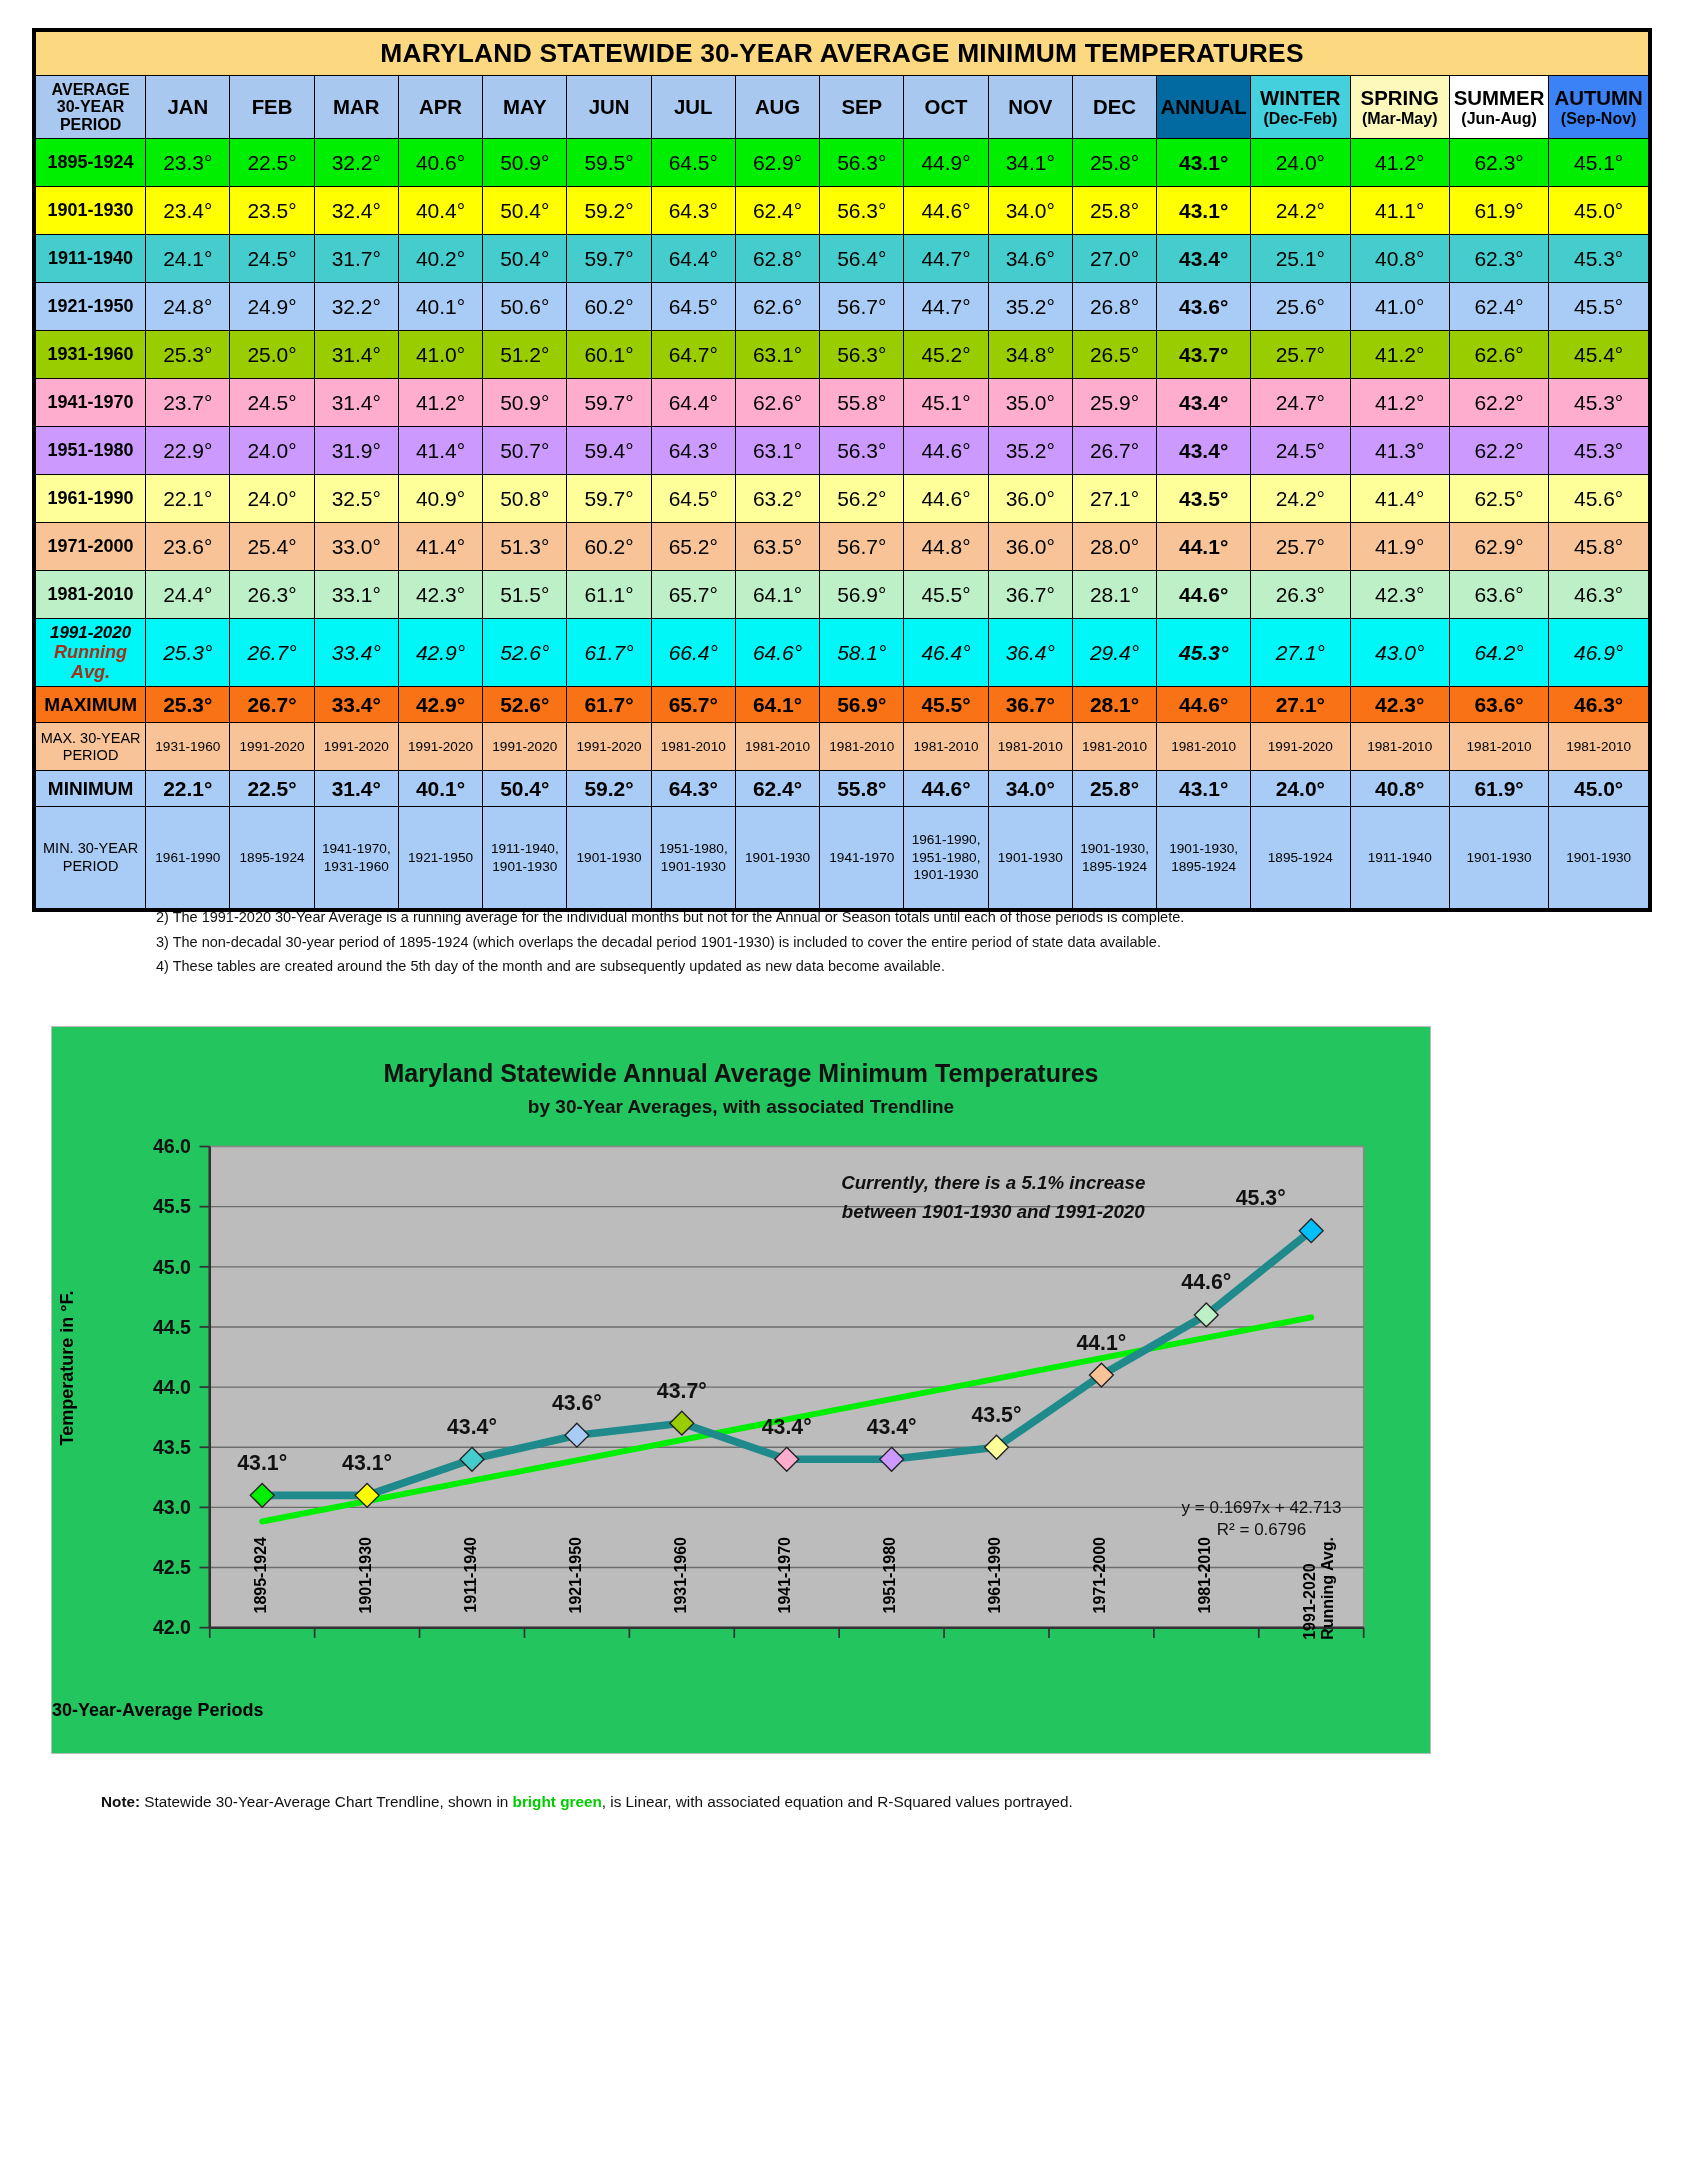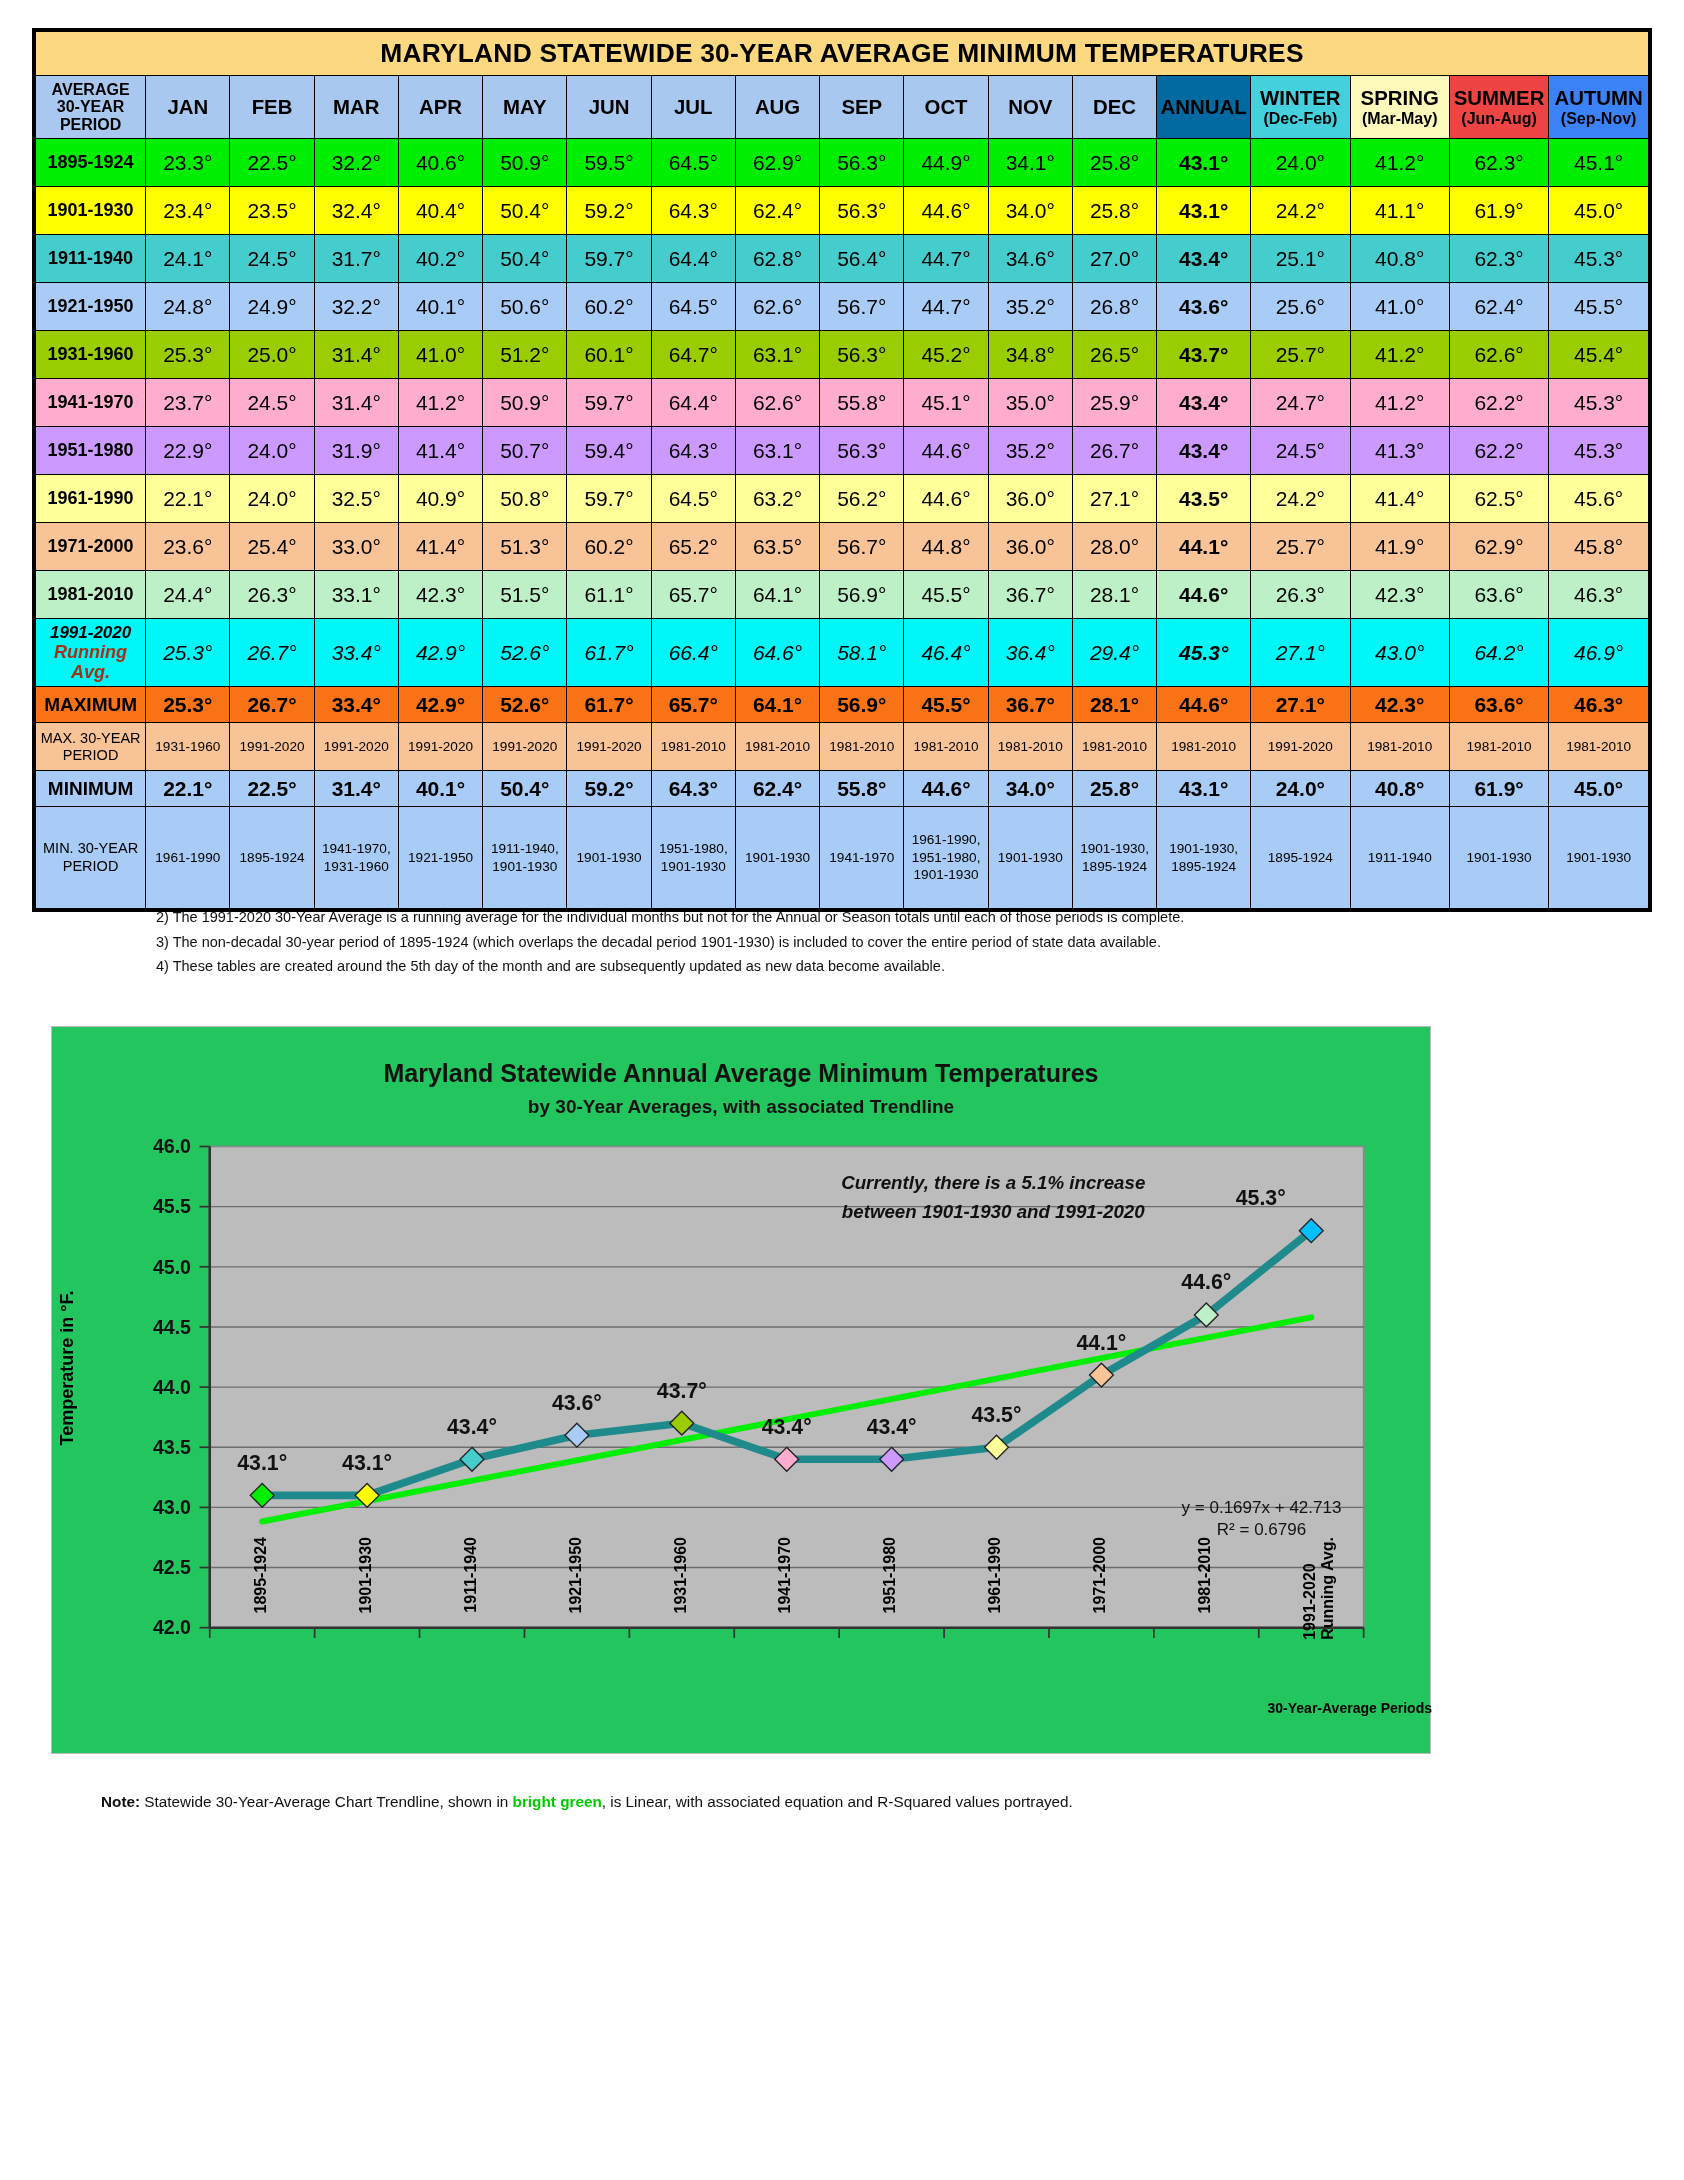--- a/index.html
+++ b/index.html
@@ -33,21 +33,21 @@
     font-size: 26.4px;
     font-weight: bold;
     letter-spacing: 0.2px;
     height: 44px;
     color: #000;
   }
   .hdr { background: #a8c8f0; font-size: 20.4px; font-weight: bold; height: 63px; }
   .hdr.annual { background: #0369a1; }
   .hdr.winter { background: #44d0dd; }
   .hdr.spring { background: #fcf9bb; }
-  .hdr.summer { background: #ef4444; }
+  .hdr.summer { background: #ffffff; }
   .hdr.autumn { background: #3b82f6; }
   .hdr .sub { display: block; font-size: 16px; font-weight: bold; }
   .hdr.period { font-size: 16px; line-height: 1.08; }
 
   .rowlabel { font-size: 18px; font-weight: bold; }
   .cell { font-size: 21px; height: 48px; }
   .cell.annual { font-weight: bold; }
   .italic .cell, .italic .rowlabel { font-style: italic; }
 
   .r0  td { background: #00ef00; }
@@ -100,21 +100,21 @@
   }
   .ylabel {
     position: absolute; left: 5.1px; top: 341px;
     transform: rotate(-90deg) translate(-50%, 0);
     transform-origin: left top;
     font-size: 18px; font-weight: bold; white-space: nowrap;
   }
   .plot-holder { position: absolute; left: 0; top: 111px; width: 1380px; height: 528px; }
   .xaxis-title {
     position: absolute; left: 0; top: 673px; width: 1380px;
-    text-align: right; font-size: 14px; font-weight: bold;
+    text-align: left; font-size: 18px; font-weight: bold;
   }
   .xticklabels { position: absolute; left: 0; top: 503px; width: 1380px; height: 170px; }
   .xtl {
     position: absolute;
     font-size: 16px; font-weight: bold;
     writing-mode: vertical-rl;
     transform: rotate(180deg);
     white-space: pre-line;
     line-height: 1.12;
     text-align: left;

